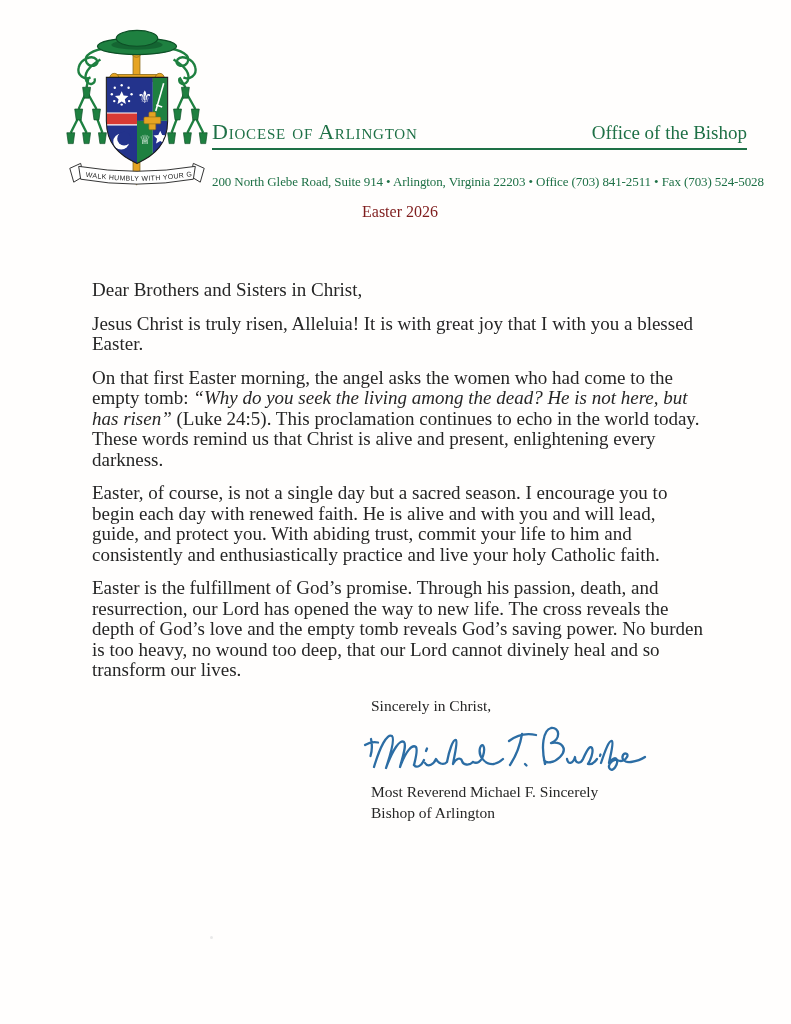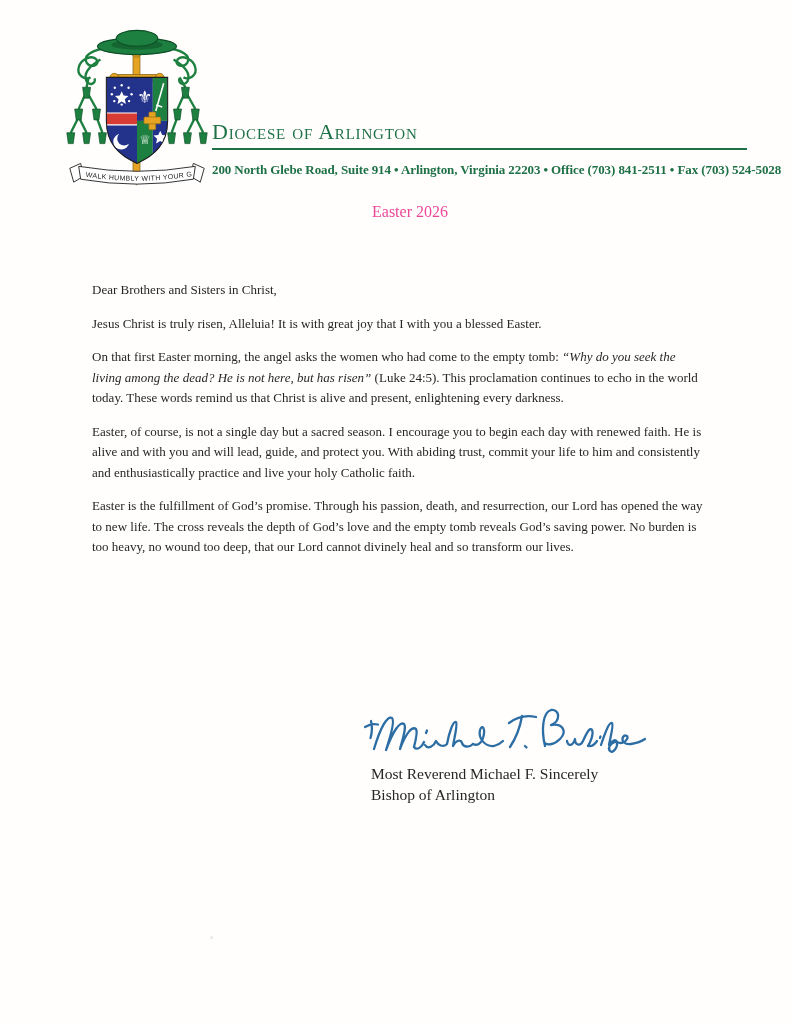--- a/index.html
+++ b/index.html
@@ -30,32 +30,32 @@
     color: var(--green); font-weight: 400;
   }
   .office-name {
     font-size: 19px; color: var(--green);
   }
   .header-rule {
     margin-top: 3px; height: 0;
     border: none; border-top: 2px solid var(--green);
   }
   .address-line {
-    margin-top: 12px; font-size: 13px; letter-spacing: -0.1px;
-    color: var(--green); white-space: nowrap; font-weight: bold;
+    margin-top: 24px; font-size: 13px; letter-spacing: -0.1px;
+    color: var(--green); white-space: nowrap;
   }
 
   
   .dateline {
-    position: absolute; left: 110px; top: 203px; width: 600px;
-    text-align: center; font-size: 16px; color: #ec4899;
+    position: absolute; left: 100px; top: 203px; width: 600px;
+    text-align: center; font-size: 16px; color: #7f1d1d;
   }
   .letter-body {
     position: absolute; left: 92px; top: 280px; width: 612px;
-    font-size: 13px; line-height: 20.5px; color: #262626;
+    font-size: 19px; line-height: 20.5px; color: #262626;
   }
   .letter-body p { margin-bottom: 13px; }
   .letter-body em { font-style: italic; }
 
   .closing-block {
     position: absolute; left: 371px; top: 697px; width: 320px;
   }
   .closing-line { font-size: 15.5px; color: #262626; }
   .signature-svg {
     display: block; margin: 3px 0 2px -14px;
@@ -173,36 +173,38 @@
       <path id="bannercurve" d="M25,152 Q81,161 137,152" fill="none"></path>
       <text font-size="7" fill="#222222" font-family="Liberation Sans, sans-serif" letter-spacing="0.4">
         <textPath href="#bannercurve" xlink:href="#bannercurve" startOffset="4">WALK HUMBLY WITH YOUR GOD</textPath>
       </text>
     </g>
   </svg>
 
   <div class="header-text">
     <div class="header-row">
       <span class="org-name">Diocese of Arlington</span>
+      <span class="office-name">Office of the Bishop</span>
     </div>
     <hr class="header-rule">
     <div class="address-line">200 North Glebe Road, Suite 914 • Arlington, Virginia 22203 • Office (703) 841-2511 • Fax (703) 524-5028</div>
   </div>
 
   <div class="dateline">Easter 2026</div>
 
   <div class="letter-body">
       <p><span>Dear Brothers and Sisters in Christ,</span></p>
       <p><span>Jesus Christ is truly risen, Alleluia! It is with great joy that I with you a blessed Easter.</span></p>
       <p><span>On that first Easter morning, the angel asks the women who had come to the empty tomb: </span><em>“Why do you seek the living among the dead? He is not here, but has risen”</em><span> (Luke 24:5). This proclamation continues to echo in the world today. These words remind us that Christ is alive and present, enlightening every darkness.</span></p>
       <p><span>Easter, of course, is not a single day but a sacred season. I encourage you to begin each day with renewed faith. He is alive and with you and will lead, guide, and protect you. With abiding trust, commit your life to him and consistently and enthusiastically practice and live your holy Catholic faith.</span></p>
       <p><span>Easter is the fulfillment of God’s promise. Through his passion, death, and resurrection, our Lord has opened the way to new life. The cross reveals the depth of God’s love and the empty tomb reveals God’s saving power. No burden is too heavy, no wound too deep, that our Lord cannot divinely heal and so transform our lives.</span></p>
     </div>
 
   <div class="closing-block">
+    <div class="closing-line">Sincerely in Christ,</div>
 
     <svg class="signature-svg" viewBox="0 0 292 62" xmlns="http://www.w3.org/2000/svg">
       <g fill="none" stroke="#2c6da4" stroke-width="2.3" stroke-linecap="round" stroke-linejoin="round">
 
         <path d="M14,21 c1.5,6 1,12 -0.5,17 M8,27 c4,-2.5 9,-3.5 13,-2.5"></path>
         <path d="M17,49 C23,29 30,15 35,18 C38,21 33,38 29,50 C36,31 43,21 47,24 C50,27 45,41 43,49 C49,33 55,26 59,29 C61,32 58,43 57,47"></path>
 
         <path d="M57,47 C60,51 65,47 67,42"></path>
         <path d="M69,33 l1,-2.5"></path>
         <path d="M68,45 C71,50 77,46 79,41 C81,45 86,48 90,44 C92,33 96,21 99,22 C101,24 97,39 96,46 C99,40 104,39 105,43 C106,47 112,48 116,44"></path>

